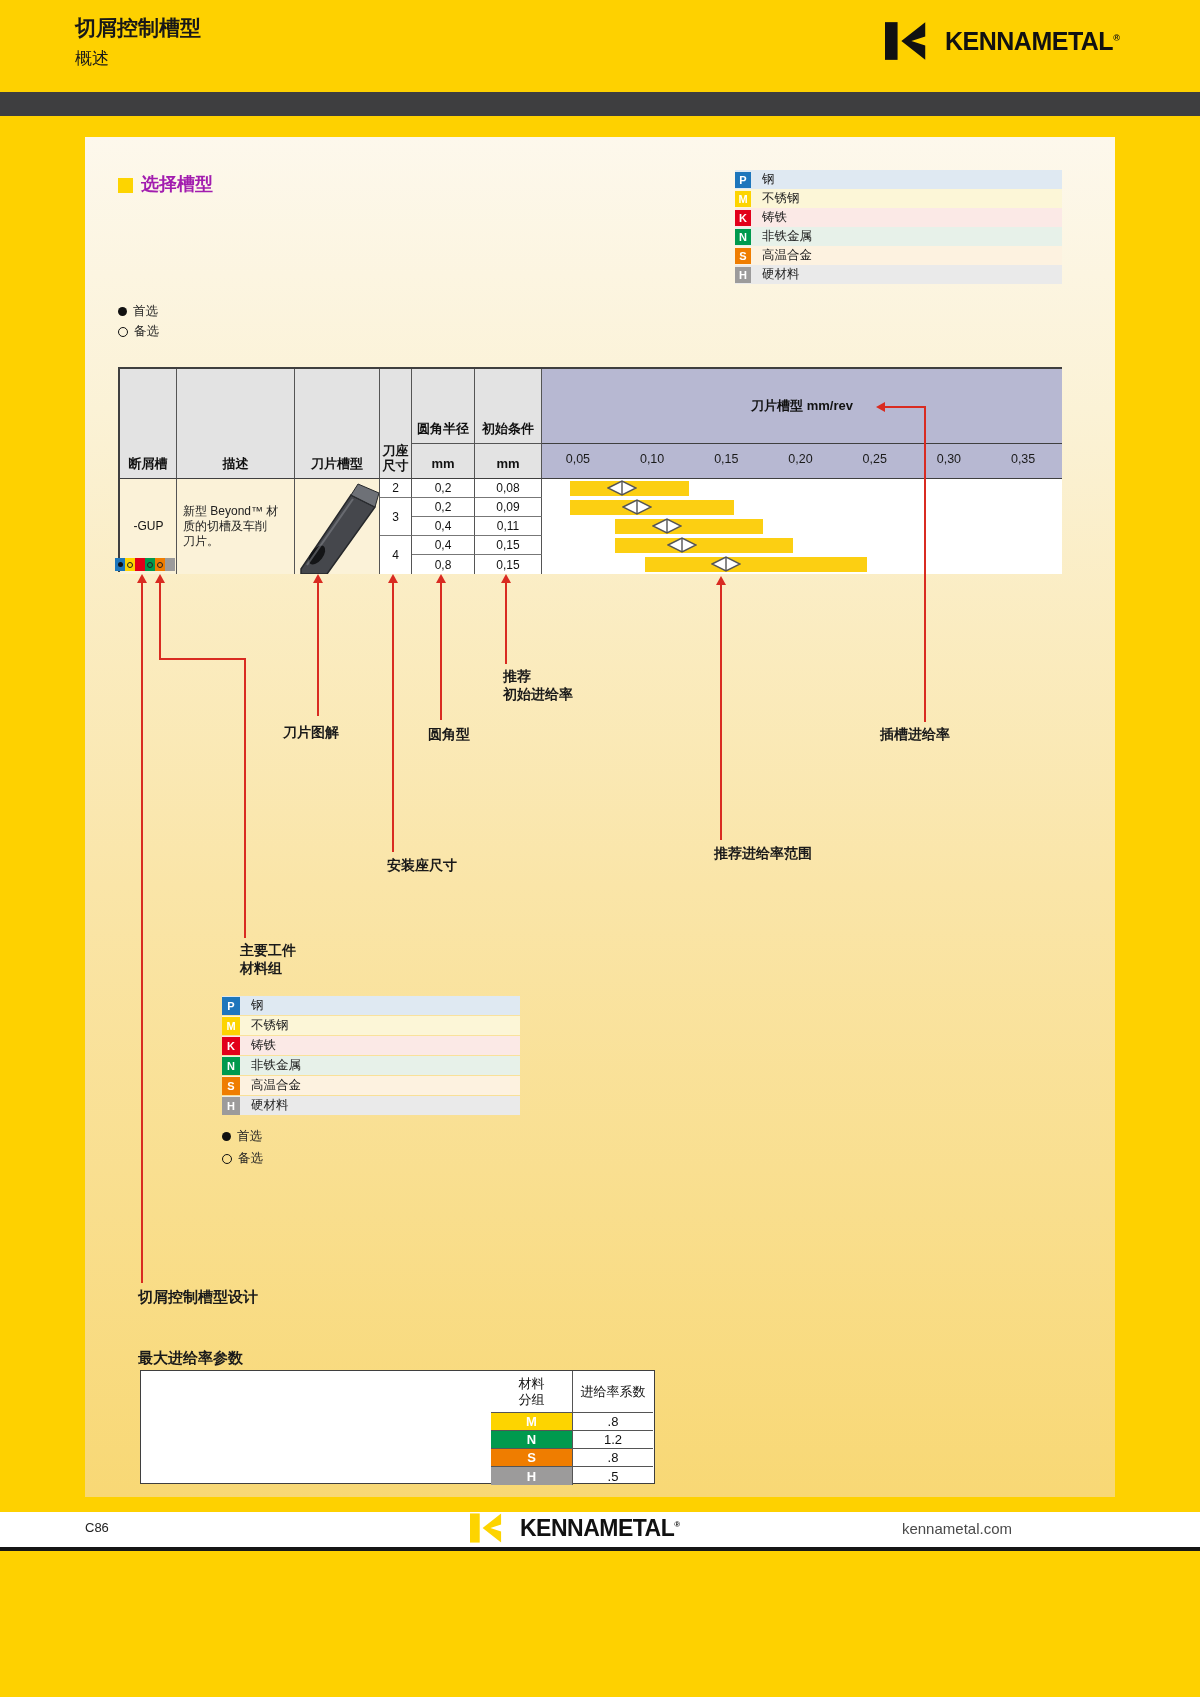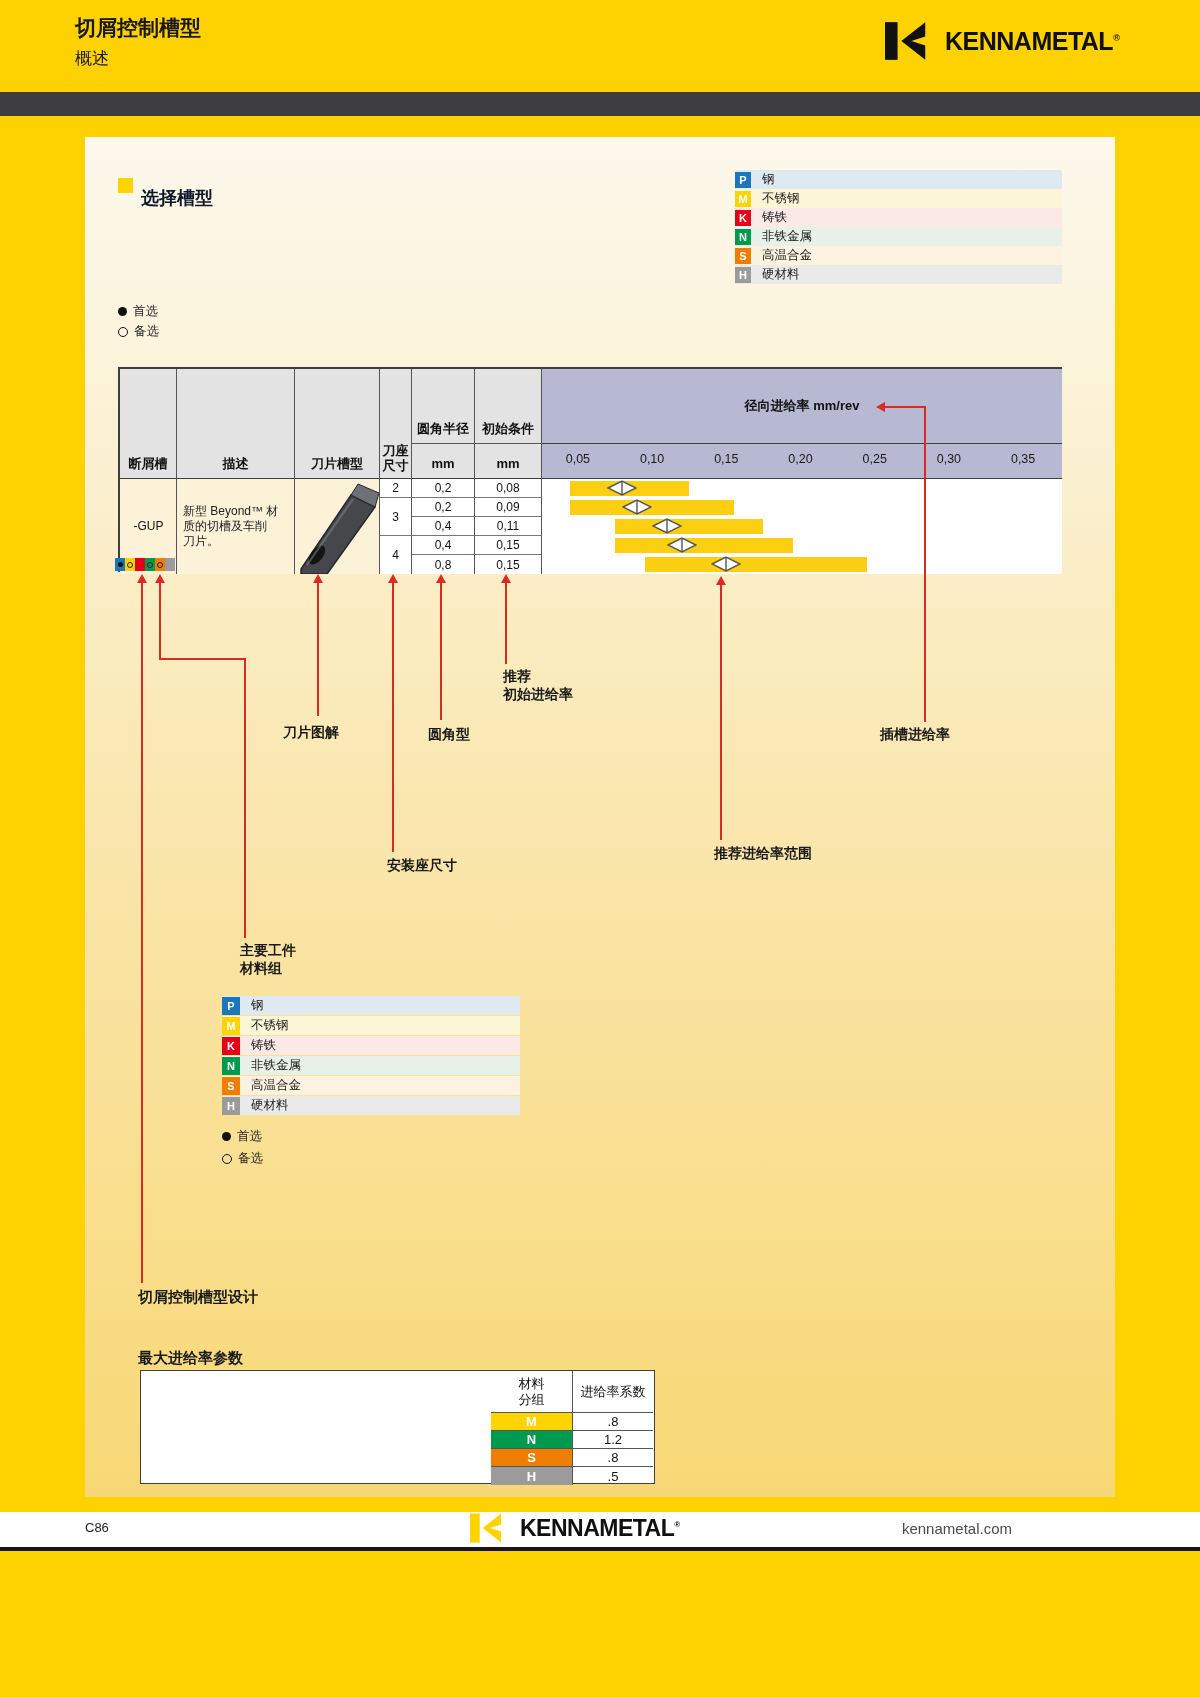--- a/index.html
+++ b/index.html
@@ -9,21 +9,21 @@
   
   .hdr-title{left:75px;top:14px;font-size:21px;font-weight:bold;color:#181818;}
   .hdr-sub{left:75px;top:47px;font-size:17px;color:#181818;}
   .blackbar{left:0;top:92px;width:1200px;height:24px;background:#3e3e40;}
   .logo{display:flex;align-items:center;gap:16px;}
   .logo-text{font-weight:bold;letter-spacing:-0.5px;color:#111;}
   
   .panel{left:85px;top:137px;width:1030px;height:1360px;
     background:linear-gradient(180deg,#fdf8ec 0%,#fbf2d6 20%,#fae5a8 55%,#f8d875 100%);}
   .sec-square{left:118px;top:178px;width:15px;height:15px;background:#fdd400;}
-  .sec-title{left:141px;top:172px;font-size:18px;font-weight:bold;color:#0f172a;margin-top:14px;}
+  .sec-title{left:141px;top:172px;font-size:18px;font-weight:bold;color:#a21caf;}
   
   .leg-row{position:absolute;height:19px;display:flex;align-items:center;}
   .badge{width:16px;height:16px;display:flex;align-items:center;justify-content:center;
     color:#fff;font-size:11px;font-weight:bold;flex:0 0 16px;}
   .leg-label{font-size:12.5px;color:#222;margin-left:11px;}
   .circle-f{display:inline-block;width:9px;height:9px;border-radius:50%;background:#111;margin-right:6px;}
   .circle-o{display:inline-block;width:8px;height:8px;border-radius:50%;border:1.3px solid #111;margin-right:6px;background:transparent;}
   .pref-row{font-size:12.5px;color:#222;display:flex;align-items:center;}
   
   .mtable{left:118px;top:367px;width:944px;height:205px;border:2px solid #3f3f3f;box-sizing:border-box;background:#fff;}
@@ -122,21 +122,21 @@
     <div class="cell ghead" style="left:57px;top:0;width:118px;height:110px;border-bottom:1px solid #3f3f3f;">描述</div>
     <div class="cell ghead" style="left:260px;top:0;width:32px;height:110px;border-bottom:1px solid #3f3f3f;padding-bottom:5px;">
         <span><span>刀座</span><br><span>尺寸</span></span>
       </div>
     <div class="cell ghead" style="left:292px;top:0;width:63px;height:75px;border-bottom:1px solid #555;">圆角半径</div>
     <div class="cell ghead" style="left:292px;top:75px;width:63px;height:35px;border-bottom:1px solid #3f3f3f;">mm</div>
     <div class="cell ghead" style="left:355px;top:0;width:67px;height:75px;border-bottom:1px solid #555;">初始条件</div>
     <div class="cell ghead" style="left:355px;top:75px;width:67px;height:35px;border-bottom:1px solid #3f3f3f;">mm</div>
 
     <div class="cell lav" style="left:422px;top:0;width:520px;height:75px;border-bottom:1px solid #3f3f3f;display:flex;align-items:center;justify-content:center;">
-      <span style="font-size:13px;font-weight:bold;color:#111;">径向进给率 mm/rev</span>
+      <span style="font-size:13px;font-weight:bold;color:#111;">刀片槽型 mm/rev</span>
     </div>
     <div class="cell lav" style="left:422px;top:75px;width:520px;height:35px;border-bottom:1px solid #3f3f3f;">
         <span class="tick" style="left: 13.9132px;">0,05</span>
         <span class="tick" style="left: 88.1142px;">0,10</span>
         <span class="tick" style="left: 162.315px;">0,15</span>
         <span class="tick" style="left: 236.516px;">0,20</span>
         <span class="tick" style="left: 310.717px;">0,25</span>
         <span class="tick" style="left: 384.918px;">0,30</span>
         <span class="tick" style="left: 459.119px;">0,35</span>
       </div>

